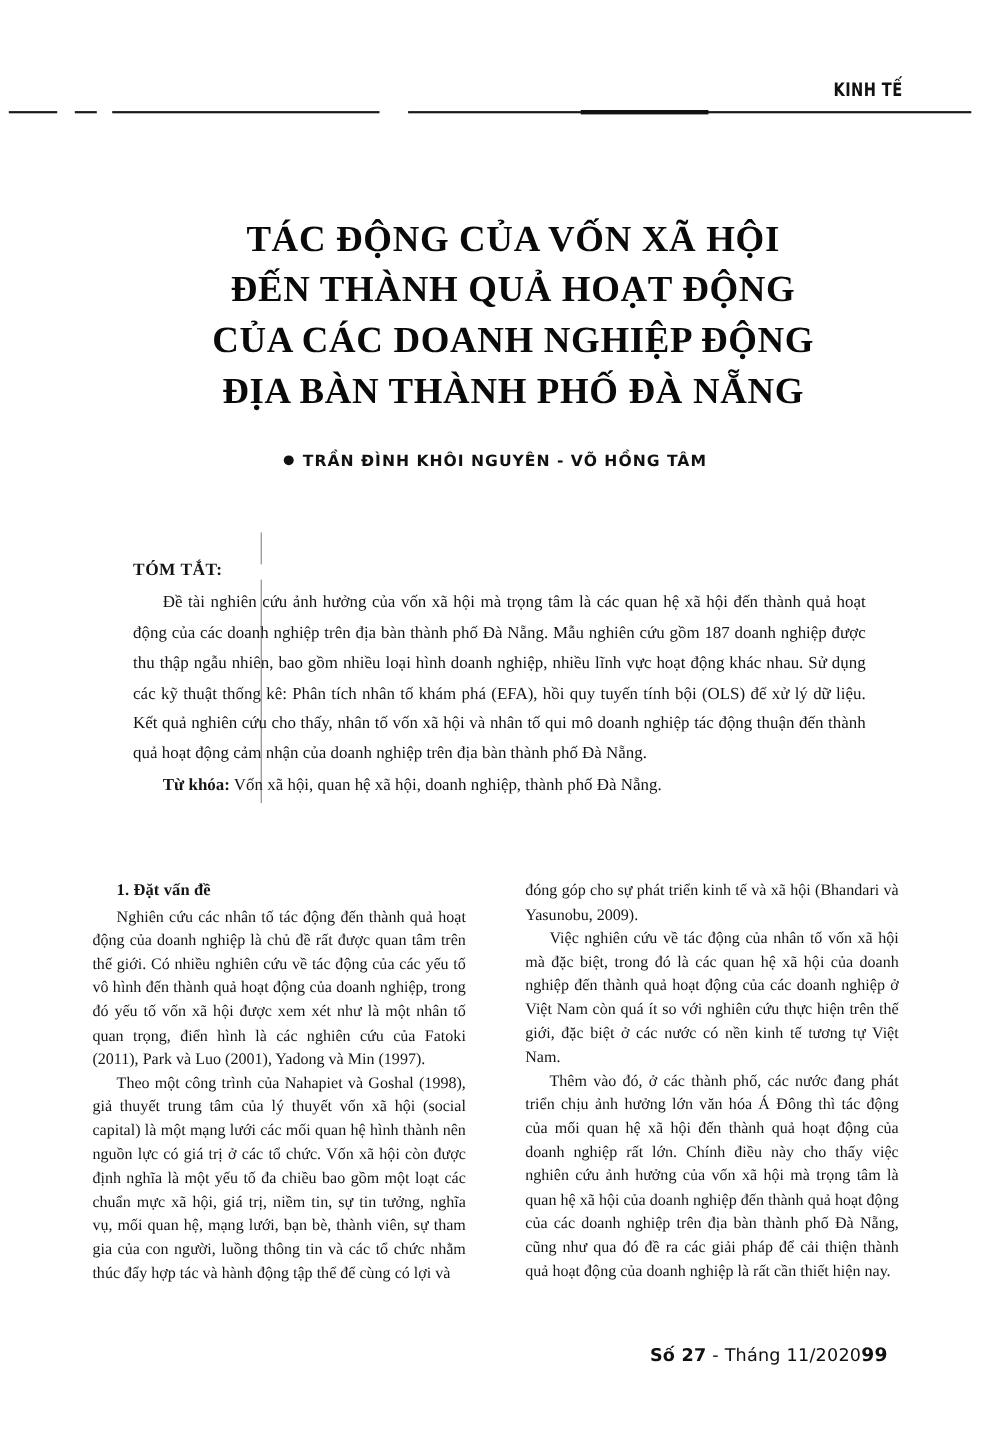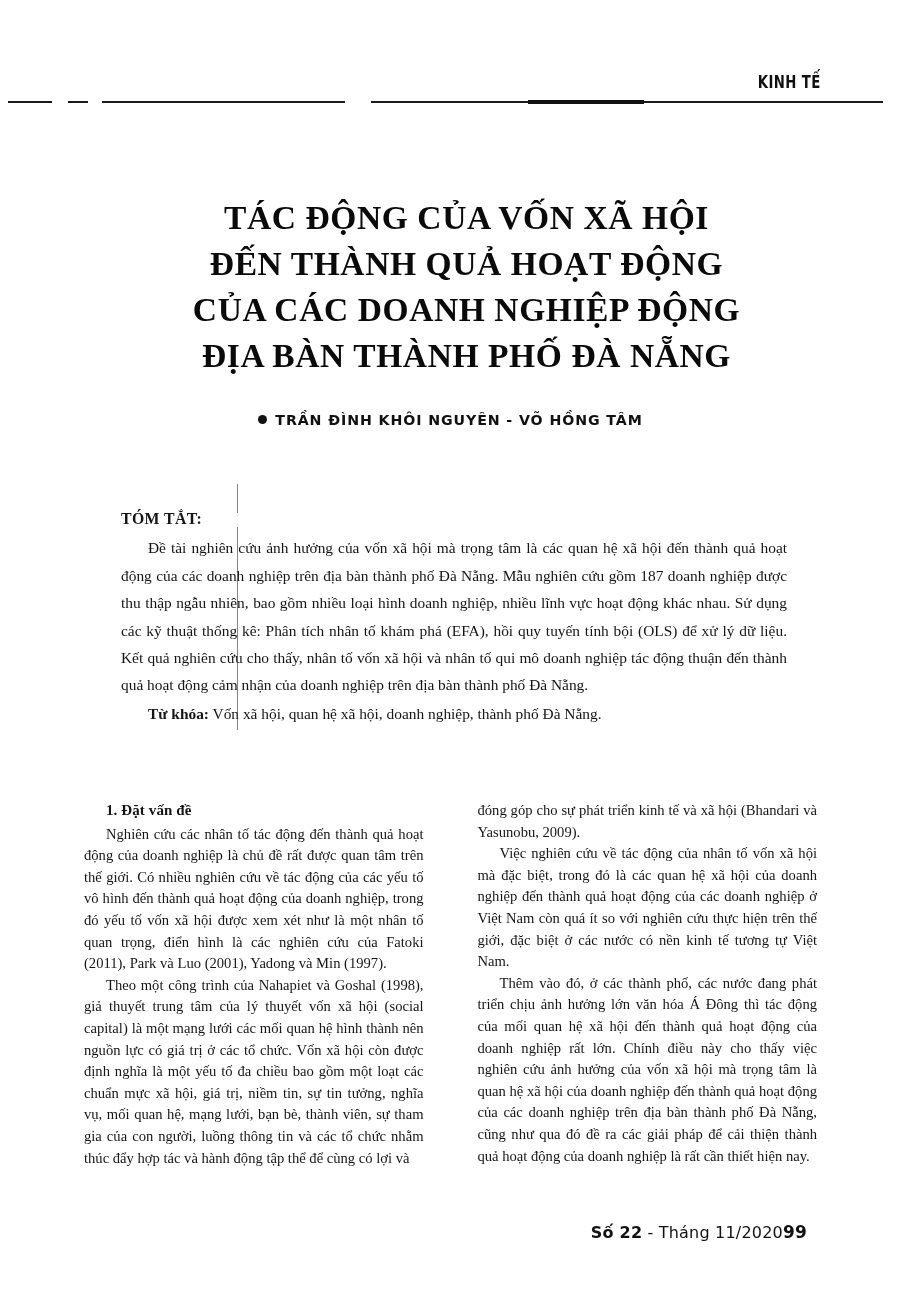--- a/index.html
+++ b/index.html
@@ -236,16 +236,16 @@
       <p>Theo một công trình của Nahapiet và Goshal (1998), giả thuyết trung tâm của lý thuyết vốn xã hội (social capital) là một mạng lưới các mối quan hệ hình thành nên nguồn lực có giá trị ở các tổ chức. Vốn xã hội còn được định nghĩa là một yếu tố đa chiều bao gồm một loạt các chuẩn mực xã hội, giá trị, niềm tin, sự tin tưởng, nghĩa vụ, mối quan hệ, mạng lưới, bạn bè, thành viên, sự tham gia của con người, luồng thông tin và các tổ chức nhằm thúc đẩy hợp tác và hành động tập thể để cùng có lợi và</p>
     </div>
     <div class="col">
       <p style="text-indent:0">đóng góp cho sự phát triển kinh tế và xã hội (Bhandari và Yasunobu, 2009).</p>
       <p>Việc nghiên cứu về tác động của nhân tố vốn xã hội mà đặc biệt, trong đó là các quan hệ xã hội của doanh nghiệp đến thành quả hoạt động của các doanh nghiệp ở Việt Nam còn quá ít so với nghiên cứu thực hiện trên thế giới, đặc biệt ở các nước có nền kinh tế tương tự Việt Nam.</p>
       <p>Thêm vào đó, ở các thành phố, các nước đang phát triển chịu ảnh hưởng lớn văn hóa Á Đông thì tác động của mối quan hệ xã hội đến thành quả hoạt động của doanh nghiệp rất lớn. Chính điều này cho thấy việc nghiên cứu ảnh hưởng của vốn xã hội mà trọng tâm là quan hệ xã hội của doanh nghiệp đến thành quả hoạt động của các doanh nghiệp trên địa bàn thành phố Đà Nẵng, cũng như qua đó đề ra các giải pháp để cải thiện thành quả hoạt động của doanh nghiệp là rất cần thiết hiện nay.</p>
     </div>
   </div>
 
   <div class="footer">
-    <span class="issue">Số 22</span><span> - Tháng 11/2020</span><span class="pageno">99</span>
+    <span class="issue">Số 27</span><span> - Tháng 11/2020</span><span class="pageno">99</span>
   </div>
 
 </div>
 
 </body></html>

